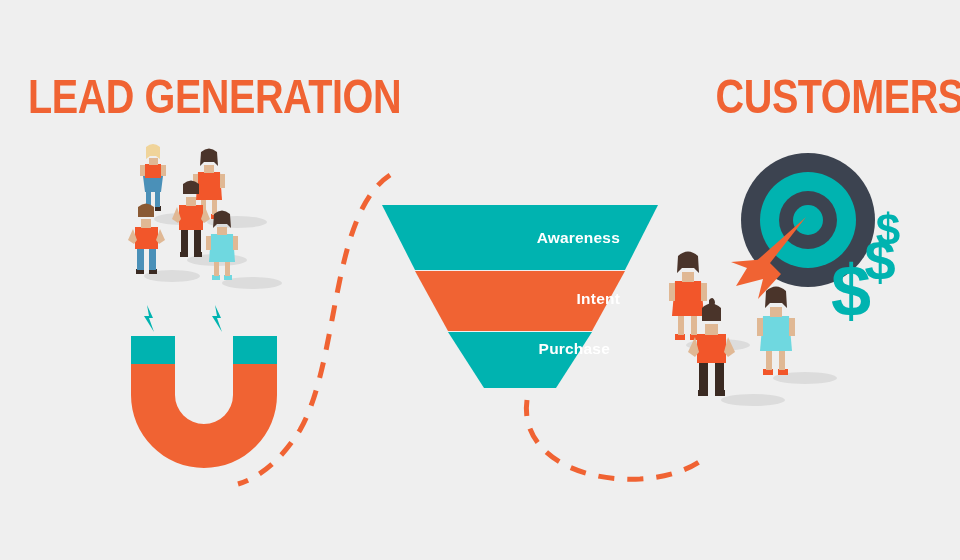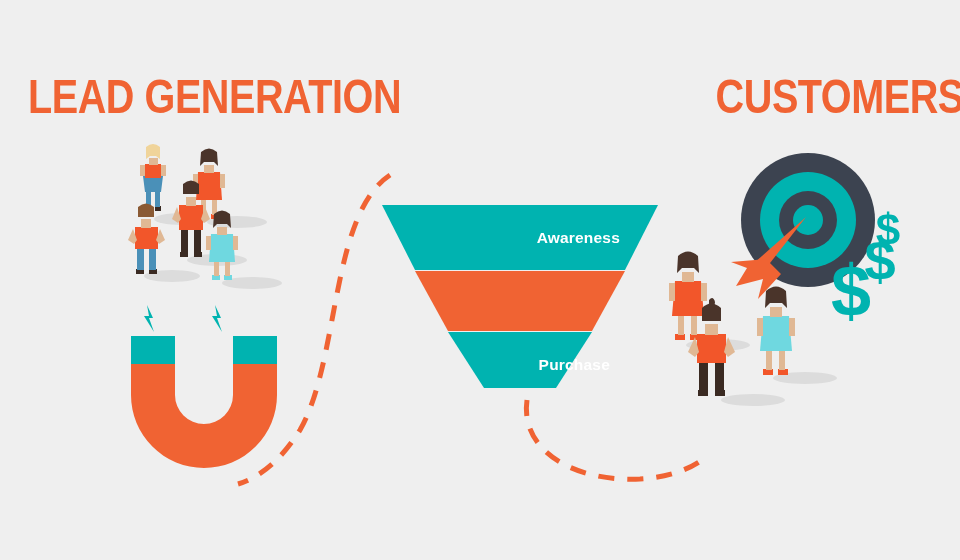--- a/index.html
+++ b/index.html
@@ -51,21 +51,21 @@
     position: absolute;
     color: #ffffff;
     font-weight: bold;
     font-size: 15.5px;
     letter-spacing: 0.2px;
     white-space: nowrap;
     text-align: right;
   }
   #label-awareness { left: 420px; top: 229px; width: 200px; }
   #label-intent    { left: 420px; top: 290px; width: 200px; }
-  #label-purchase  { left: 410px; top: 356px; width: 200px; }
+  #label-purchase  { left: 410px; top: 340px; width: 200px; }
 
   
   svg.layer {
     position: absolute;
     left: 0; top: 0;
     width: 960px;
     height: 560px;
     overflow: visible;
   }
 </style>
@@ -170,20 +170,21 @@
   <svg class="layer" id="funnel" viewBox="0 0 960 560">
 
     <path d="M382,205 L658,205 L625,270 L415,270 Z" fill="#00b3b0"></path>
 
     <path d="M415,271 L625,271 L592,331 L448,331 Z" fill="#f06333"></path>
 
     <path d="M448,332 L592,332 L556,388 L484,388 Z" fill="#00b3b0"></path>
   </svg>
 
   <div class="funnel-label" id="label-awareness">Awareness</div>
+  <div class="funnel-label" id="label-intent">Intent</div>
   <div class="funnel-label" id="label-purchase">Purchase</div>
 
   <svg class="layer" id="target-layer" viewBox="0 0 960 560">
     <circle cx="808" cy="220" r="67" fill="#3c4350"></circle>
     <circle cx="808" cy="220" r="48" fill="#00b3b0"></circle>
     <circle cx="808" cy="220" r="29" fill="#3c4350"></circle>
     <circle cx="808" cy="220" r="15" fill="#00b3b0"></circle>
 
     <path d="M806,217 L763,272 L754,263 Z" fill="#f06333"></path>
 

